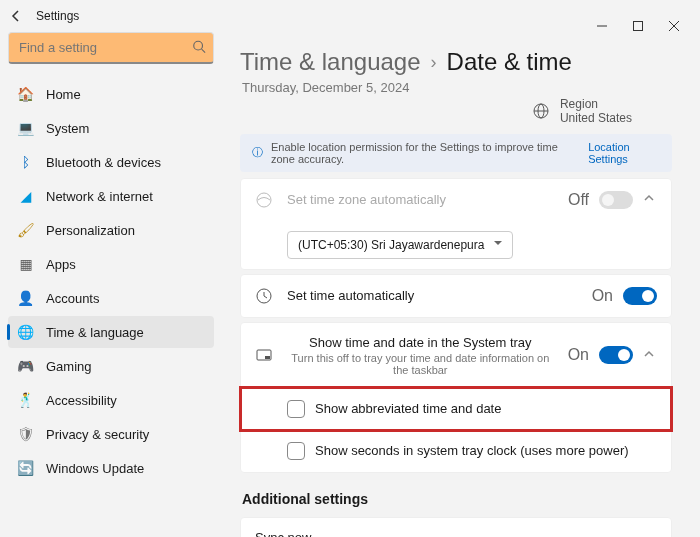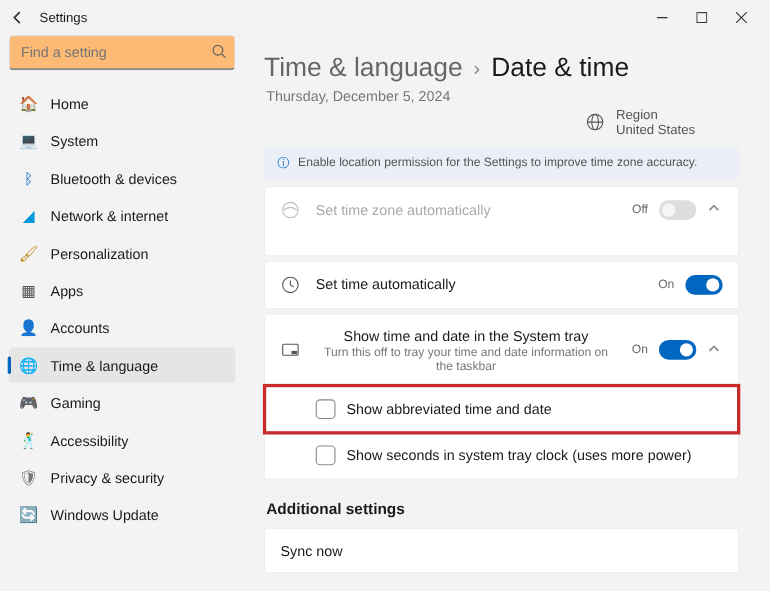--- a/index.html
+++ b/index.html
@@ -1,17 +1,17 @@
 <!DOCTYPE html>
 <html><head>
 <meta charset="utf-8">
 <style>
 * { margin: 0; padding: 0; box-sizing: border-box; font-family: 'Segoe UI', sans-serif; }
 body { background: #f3f3f3; width: 700px; height: 537px; overflow: hidden; font-size: 13px; color: #1a1a1a; }
-.titlebar { height: 32px; display: flex; align-items: center; padding: 12px 8px; }
+.titlebar { height: 32px; display: flex; padding: 12px 8px; }
 .titlebar-left { display: flex; align-items: center; gap: 12px; }
 .back-arrow { width: 16px; height: 16px; cursor: pointer; }
 .title-text { font-size: 12px; }
 .titlebar-right { margin-left: auto; display: flex; gap: 0; }
 .win-btn { width: 36px; height: 28px; display: flex; align-items: center; justify-content: center; cursor: pointer; }
 .container { display: flex; height: calc(100% - 32px); }
 .sidebar { width: 222px; padding: 0 8px; display: flex; flex-direction: column; }
 .user { display: flex; align-items: center; gap: 10px; padding: 8px 6px 16px; }
 .avatar { width: 44px; height: 44px; border-radius: 50%; background: radial-gradient(circle at 40% 35%, #2a0f0f, #1a0808 70%); }
 .user-name { font-size: 13px; font-weight: 600; background: #ccc; filter: blur(3px); width: 50px; height: 12px; border-radius: 2px; }
@@ -37,21 +37,21 @@
 .info-banner { background: #eaeef6; border-radius: 4px; padding: 7px 12px; display: flex; align-items: center; gap: 8px; font-size: 11px; color: #555; margin-bottom: 6px; }
 .info-banner .link { margin-left: auto; color: #0067c0; cursor: pointer; }
 .card { background: #fff; border: 1px solid #eee; border-radius: 4px; margin-bottom: 4px; }
 .card-row { display: flex; align-items: center; padding: 12px 14px; gap: 14px; }
 .card-icon { width: 18px; height: 18px; color: #555; flex-shrink: 0; }
 .card-title { font-size: 13px; flex: 1; }
 .card-sub { font-size: 11px; color: #777; margin-top: 2px; }
 .card-head { flex: 1; text-align: center; }
 .disabled-text { color: #aaa; }
 .right-controls { display: flex; align-items: center; gap: 10px; }
-.state-text { font-size: 11px; color: #666; }
+.state-text { font-size: 16px; color: #666; }
 .toggle { width: 34px; height: 18px; border-radius: 9px; position: relative; cursor: pointer; }
 .toggle.on { background: #0067c0; }
 .toggle.off { background: #ccc; }
 .toggle::after { content: ''; position: absolute; width: 12px; height: 12px; border-radius: 50%; background: #fff; top: 3px; }
 .toggle.on::after { right: 3px; }
 .toggle.off::after { left: 3px; }
 .toggle.disabled { background: #ddd; cursor: default; }
 .toggle.disabled::after { background: #f5f5f5; }
 .chevron { width: 14px; color: #666; cursor: pointer; }
 .sub-row { padding: 10px 14px 10px 46px; display: flex; align-items: center; gap: 14px; }
@@ -177,38 +177,40 @@
         <div class="region-text">
           <div>Region</div>
           <div>United States</div>
         </div>
       </div>
     </div>
 
     <div class="info-banner">
       <span style="color:#0067c0">ⓘ</span>
       <span>Enable location permission for the Settings to improve time zone accuracy.</span>
+      <span class="link">Location Settings</span>
     </div>
 
     <div class="card">
       <div class="card-row">
         <span class="card-icon"><svg viewBox="0 0 18 18" width="18" height="18">
               <circle cx="9" cy="9" r="7" stroke="#bbb" fill="none"></circle>
               <path d="M3 9 Q9 4 15 9" stroke="#bbb" fill="none"></path>
             </svg></span>
         <div class="card-title disabled-text">Set time zone automatically</div>
         <div class="right-controls">
           <span class="state-text disabled-text">Off</span>
           <div class="toggle off disabled"></div>
           <span class="chevron"><svg viewBox="0 0 12 12" width="12">
                 <path d="M2 8 L6 4 L10 8" stroke="#888" fill="none" stroke-width="1.5"></path>
               </svg></span>
         </div>
       </div>
       <div class="sub-row">
+        <div class="dropdown"><span>(UTC+05:30) Sri Jayawardenepura</span></div>
       </div>
     </div>
 
     <div class="card">
       <div class="card-row">
         <span class="card-icon"><svg viewBox="0 0 18 18" width="18" height="18">
               <circle cx="9" cy="9" r="7" stroke="#555" fill="none"></circle>
               <path d="M9 5 V9 L12 11" stroke="#555" fill="none"></path>
             </svg></span>
         <div class="card-title">Set time automatically</div>

